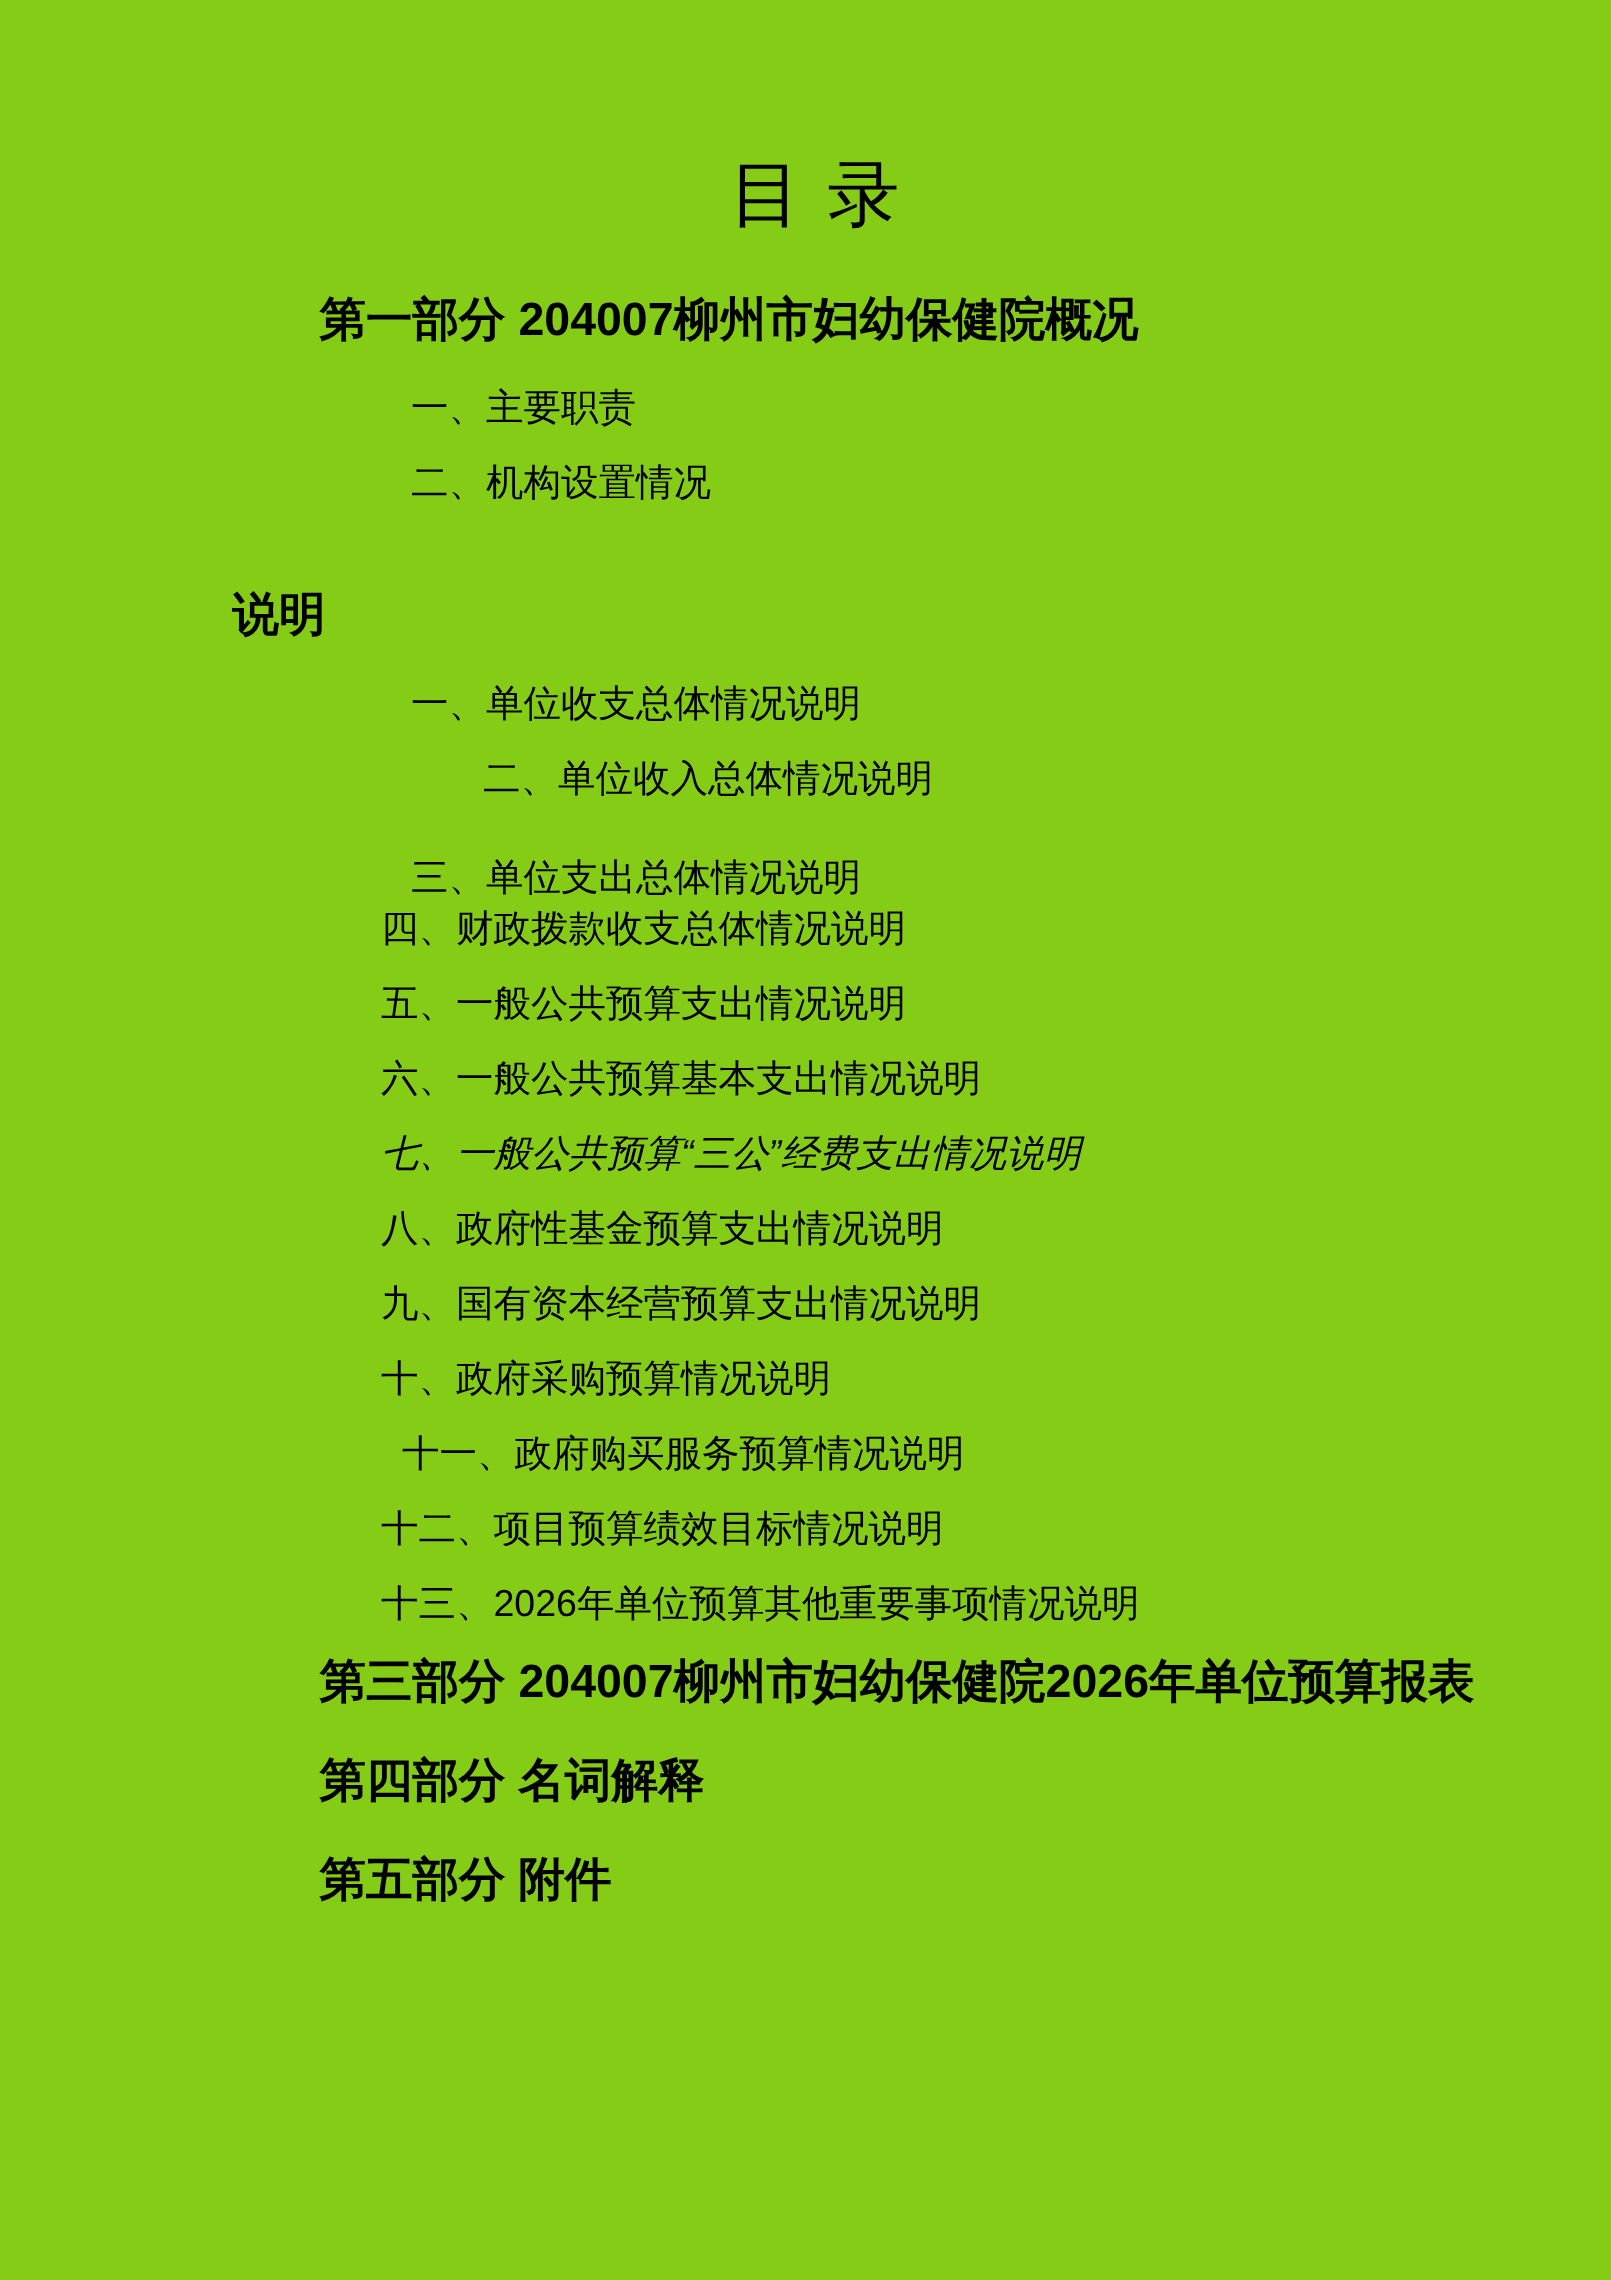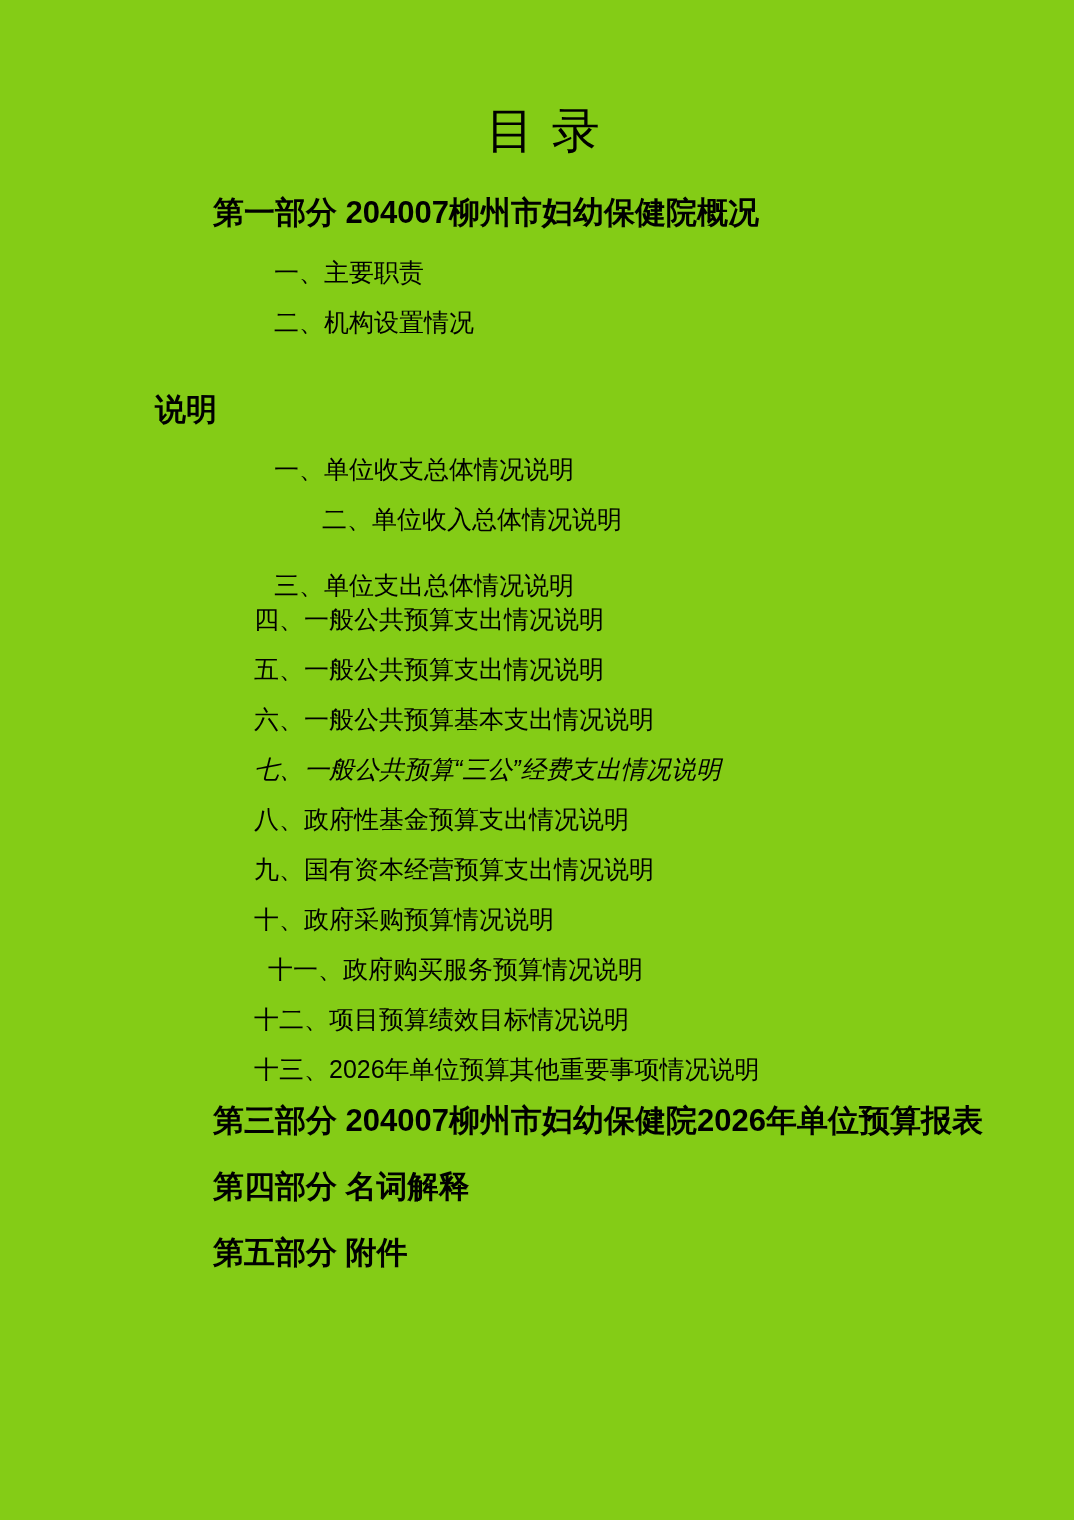--- a/index.html
+++ b/index.html
@@ -54,21 +54,21 @@
   <div class="line sec-heading" style="left:213px; top:196px;">第一部分 204007柳州市妇幼保健院概况</div>
 
   <div class="line toc-item" style="left:274px; top:254px;">一、主要职责</div>
   <div class="line toc-item" style="left:274px; top:304px;">二、机构设置情况</div>
 
   <div class="line sec-heading" style="left:155px; top:393px;">说明</div>
 
   <div class="line toc-item" style="left:274px; top:451px;">一、单位收支总体情况说明</div>
   <div class="line toc-item" style="left:274px; top:501px;margin-left:48px;">二、单位收入总体情况说明</div>
   <div class="line toc-item" style="left:274px; top:551px;margin-top:16px;">三、单位支出总体情况说明</div>
-  <div class="line toc-item" style="left:254px; top:601px;">四、一般公共预算支出情况说明</div>
+  <div class="line toc-item" style="left:254px; top:601px;">四、财政拨款收支总体情况说明</div>
   <div class="line toc-item" style="left:254px; top:651px;">五、一般公共预算支出情况说明</div>
   <div class="line toc-item" style="left:254px; top:701px;">六、一般公共预算基本支出情况说明</div>
   <div class="line toc-item" style="left:254px; top:751px;font-style:italic;">七、一般公共预算“三公”经费支出情况说明</div>
   <div class="line toc-item" style="left:254px; top:801px;">八、政府性基金预算支出情况说明</div>
   <div class="line toc-item" style="left:254px; top:851px;">九、国有资本经营预算支出情况说明</div>
   <div class="line toc-item" style="left:254px; top:901px;">十、政府采购预算情况说明</div>
   <div class="line toc-item" style="left:268px; top:951px;">十一、政府购买服务预算情况说明</div>
   <div class="line toc-item" style="left:254px; top:1001px;">十二、项目预算绩效目标情况说明</div>
   <div class="line toc-item" style="left:254px; top:1051px;">十三、2026年单位预算其他重要事项情况说明</div>
 

